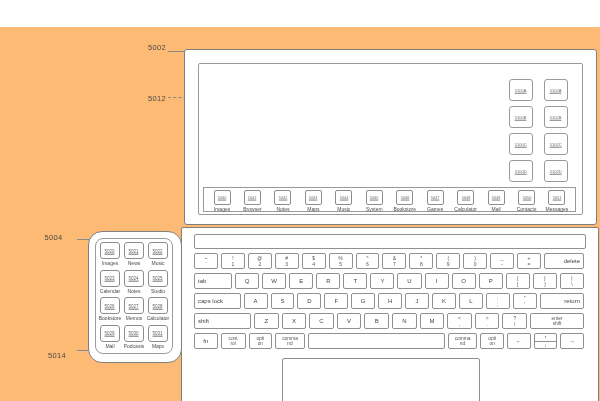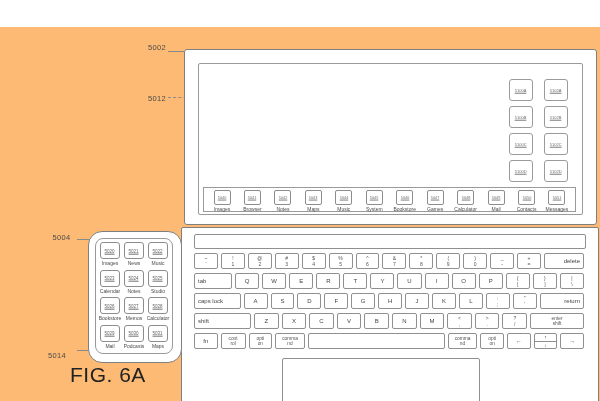--- a/index.html
+++ b/index.html
@@ -67,21 +67,21 @@
 <body>
 
 <div id="canvas">
 
   <div class="ref-label" style="left:138px;top:16px;width:28px;text-align:right;">5002</div>
   <div class="leader" style="left:168px;top:24px;width:16px;"></div>
 
   <div class="ref-label" style="left:138px;top:67px;width:28px;text-align:right;">5012</div>
   <div class="leader dashed" style="left:168px;top:70px;width:29px;"></div>
 
-  <div class="ref-label" style="left:48px;top:206px;width:27px;text-align:center;">5004</div>
+  <div class="ref-label" style="left:40px;top:206px;width:27px;text-align:center;">5004</div>
   <div class="leader" style="left:77px;top:212px;width:13px;"></div>
 
   <div class="ref-label" style="left:48px;top:324px;width:27px;">5014</div>
   <div class="leader" style="left:77px;top:323px;width:15px;"></div>
 
   <div id="laptop-screen">
     <div id="screen-inner">
       <div id="widgets-grid">
           <div class="widget">
             <div class="wref">5100A</div>
@@ -489,14 +489,13 @@
         </div>
         <div class="app-item">
           <div class="app-square">
             <div class="aref">5031</div>
           </div>
           <div class="app-label">Maps</div>
         </div>
       </div>
   </div>
 
-  <div id="fig-title">FIG. 6A</div>
 </div>
 
 </body></html>

